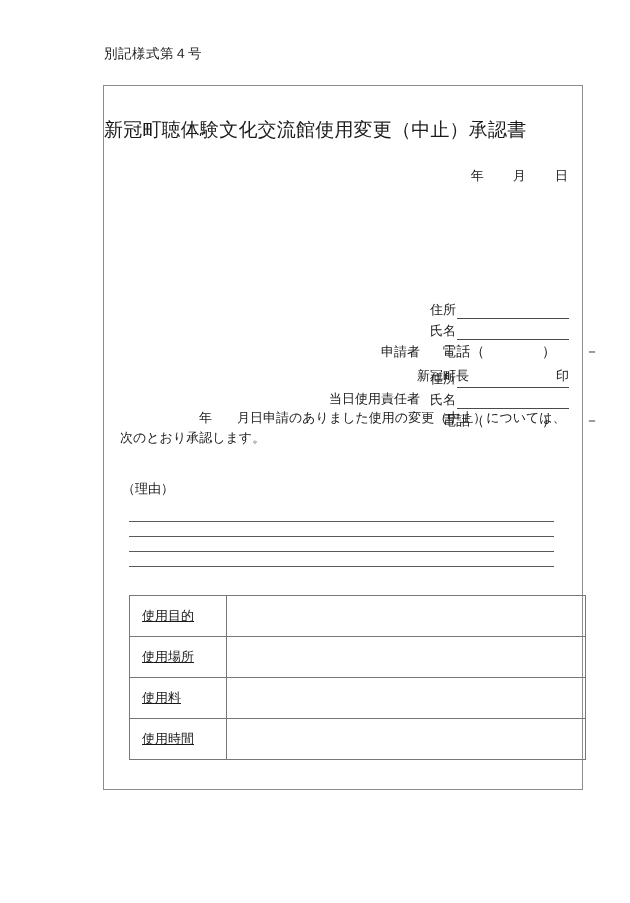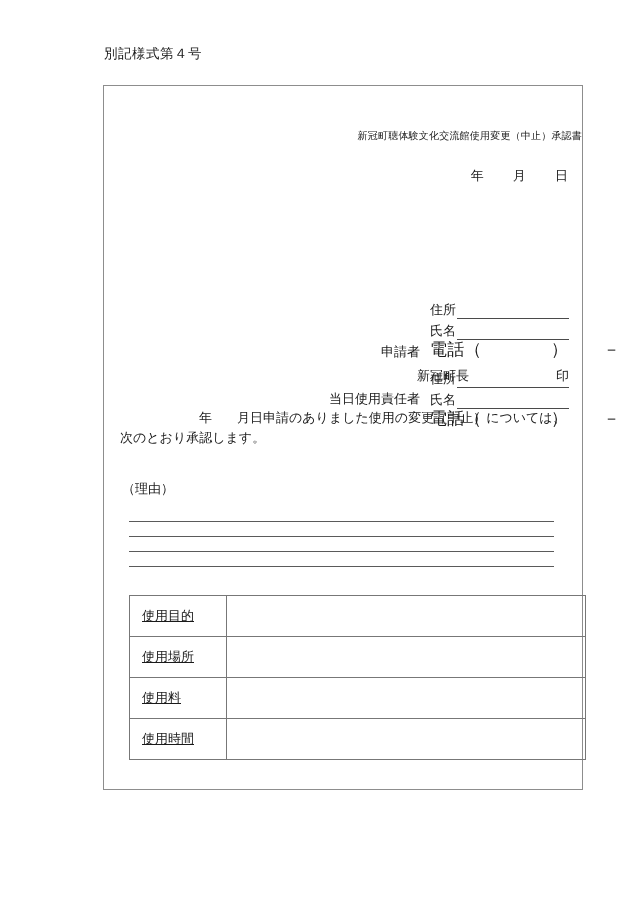--- a/index.html
+++ b/index.html
@@ -42,23 +42,23 @@
   .frame-inner {
     position: absolute;
     left: 0; top: 0; right: 0; bottom: 0;
   }
 
   
   .doc-title {
     position: absolute;
     left: 0;
     right: 0;
-    top: 43px;
-    text-align: right;
-    font-size: 10px;
+    top: 31px;
+    text-align: left;
+    font-size: 19px;
     letter-spacing: 0.2px;
     white-space: nowrap;
   }
 
   
   .top-date {
     position: absolute;
     right: 14px;
     top: 81px;
     font-size: 13px;
@@ -103,22 +103,23 @@
     flex: 0 0 auto;
   }
   .field-rule {
     flex: 0 0 auto;
     width: 112px;
     border-bottom: 1px solid #4a4a4a;
     height: 15px;
     margin-left: 1px;
   }
   .phone-row {
-    font-size: 17px;
+    font-size: 14px;
     letter-spacing: 0.3px;
+    margin-left: 12px;
   }
 
   
   .mayor-line {
     position: absolute;
     left: 313px;
     top: 281px;
     width: 152px;
     display: flex;
     justify-content: space-between;

